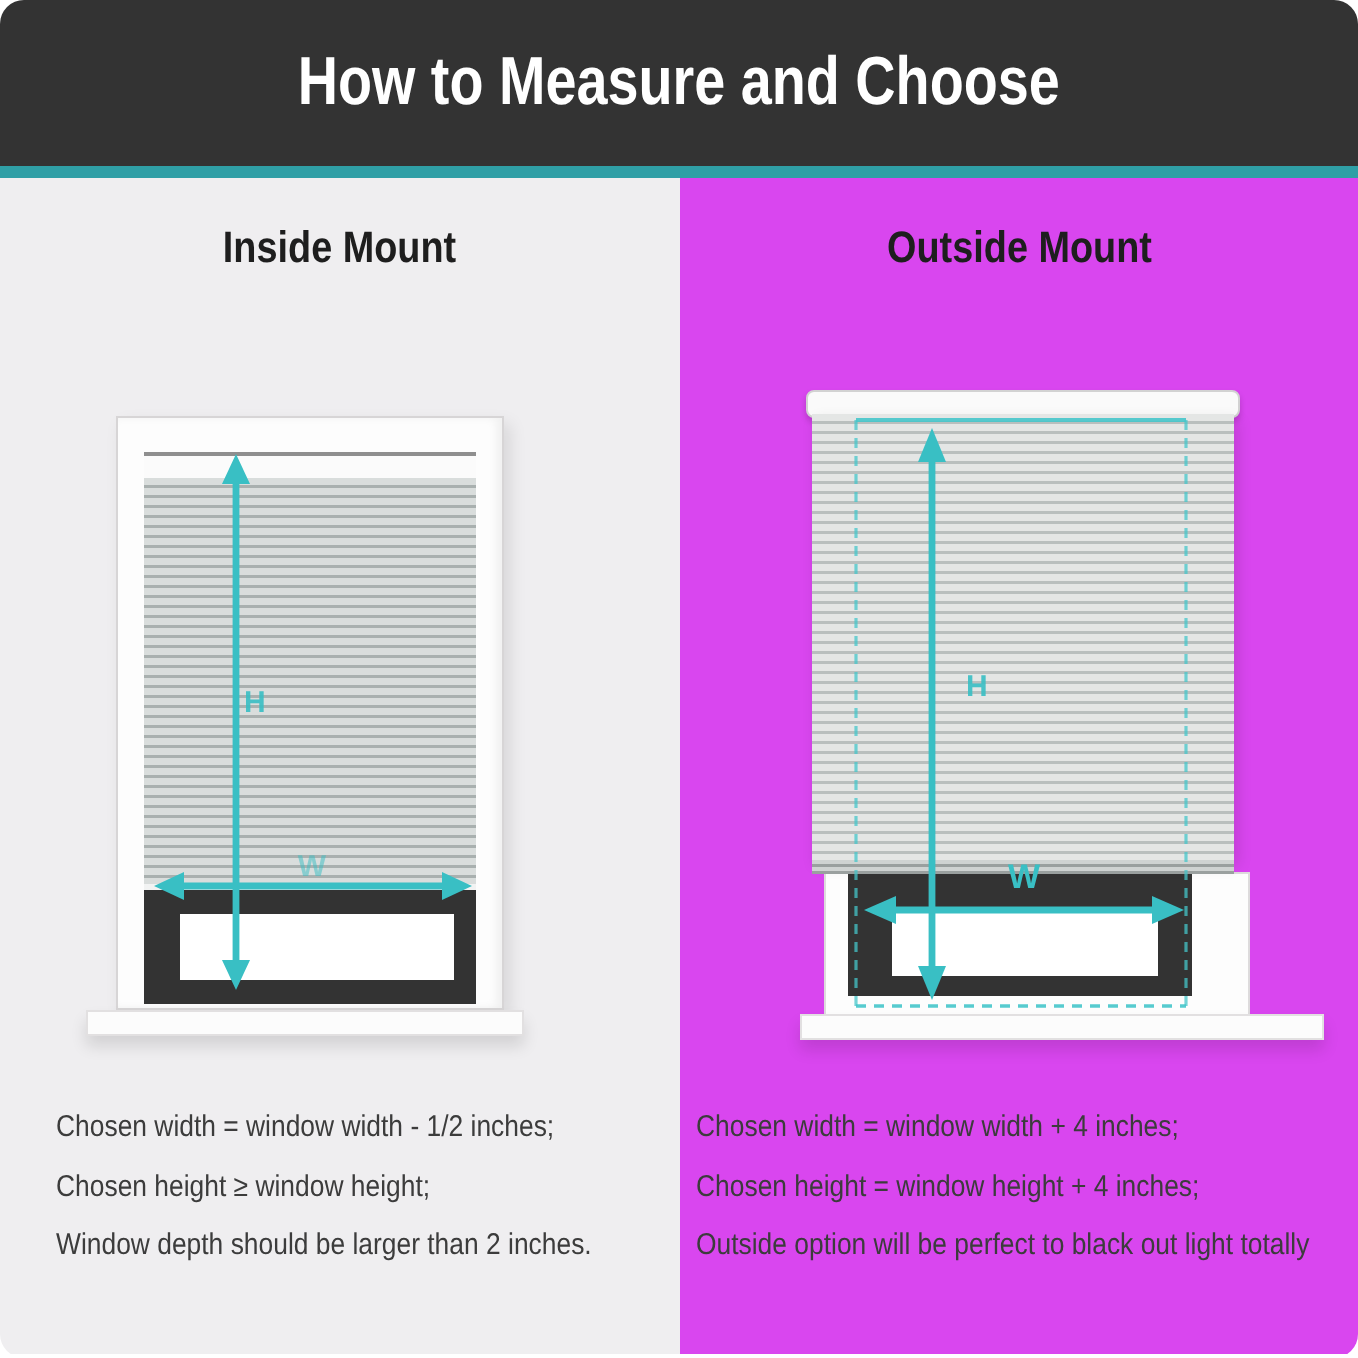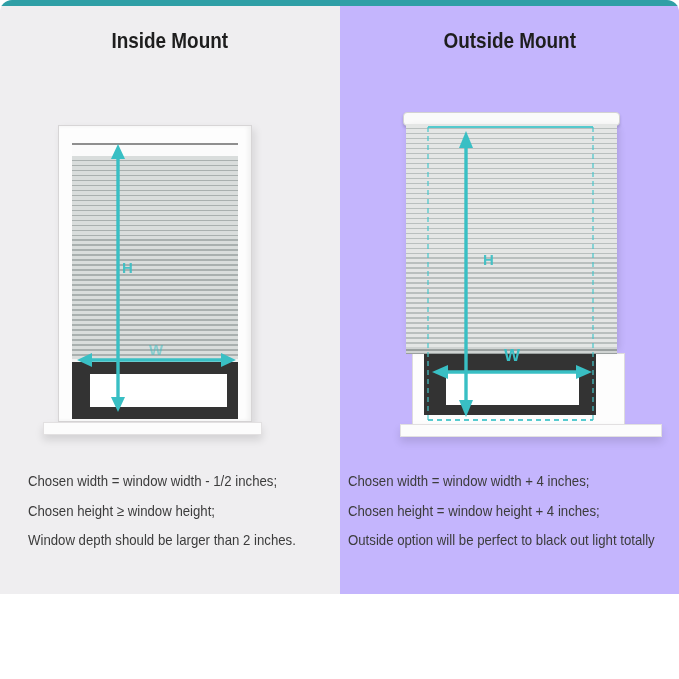--- a/index.html
+++ b/index.html
@@ -15,21 +15,21 @@
   }
   .header h1{
     margin:0;color:#ffffff;font-size:34px;font-weight:bold;
     transform:scaleX(.82);transform-origin:center;white-space:nowrap;
   }
   .teal-bar{height:6px;background:#2f9fa6;}
   
   .panels{display:flex;height:588px;}
   .panel{position:relative;width:50%;height:100%;overflow:hidden;}
   .panel-inside{background:#efeef0;}
-  .panel-outside{background:#c4b5fd;}
+  .panel-outside{background:#d946ef;}
   .panel h2{
     position:absolute;top:22px;left:0;width:100%;text-align:center;margin:0;
     font-size:22px;font-weight:bold;color:#1e1e1e;
     transform:scaleX(.86);transform-origin:center;white-space:nowrap;
   }
   
   .illus{position:absolute;}
   .illus > div{position:absolute;}
   .frame{
     background:#fdfdfd;border:1px solid #d7d5d6;
@@ -72,20 +72,23 @@
   }
   .notes p{margin:0;}
   .panel-inside .notes{left:28px;}
   .panel-outside .notes{left:8px;}
 </style>
 </head>
 <body>
 
 <div class="page">
 
+  <div class="header">
+    <h1>How to Measure and Choose</h1>
+  </div>
   <div class="teal-bar"></div>
 
   <div class="panels">
 
     <section class="panel panel-inside">
       <h2>Inside Mount</h2>
 
       <div class="illus" style="left:43px;top:116px;width:219px;height:320px;">
 
         <div class="frame" style="left:15px;top:3px;width:192px;height:295px;"></div>

